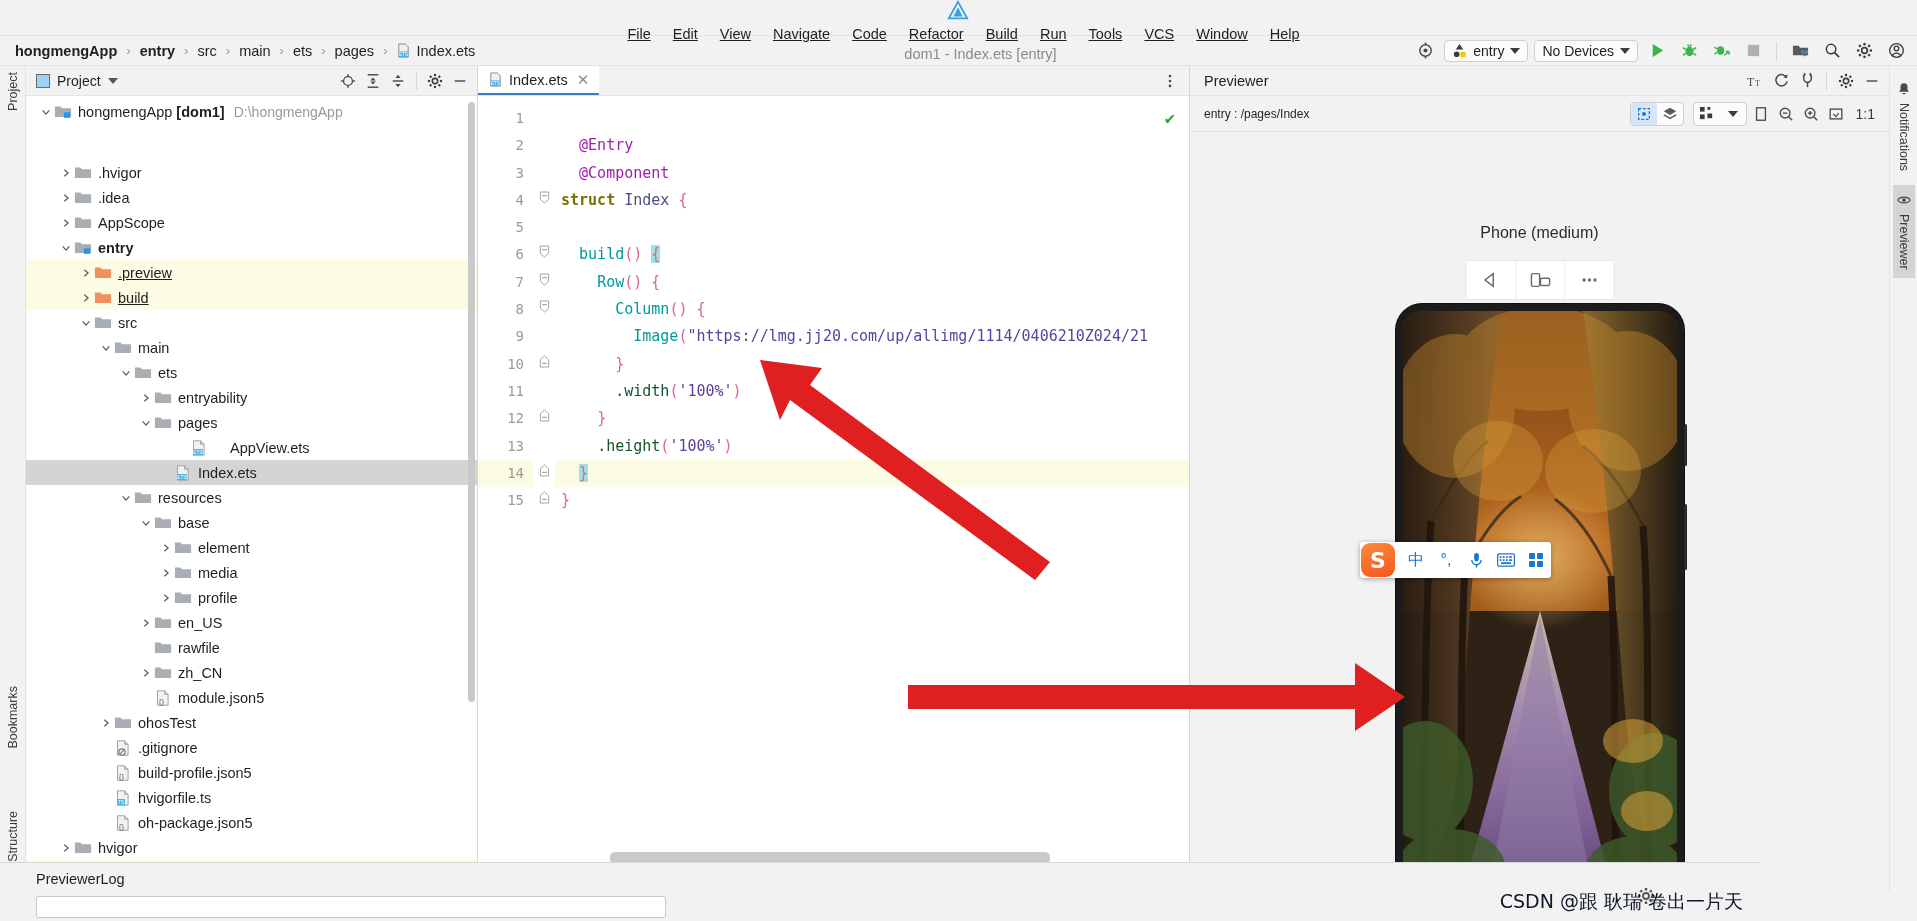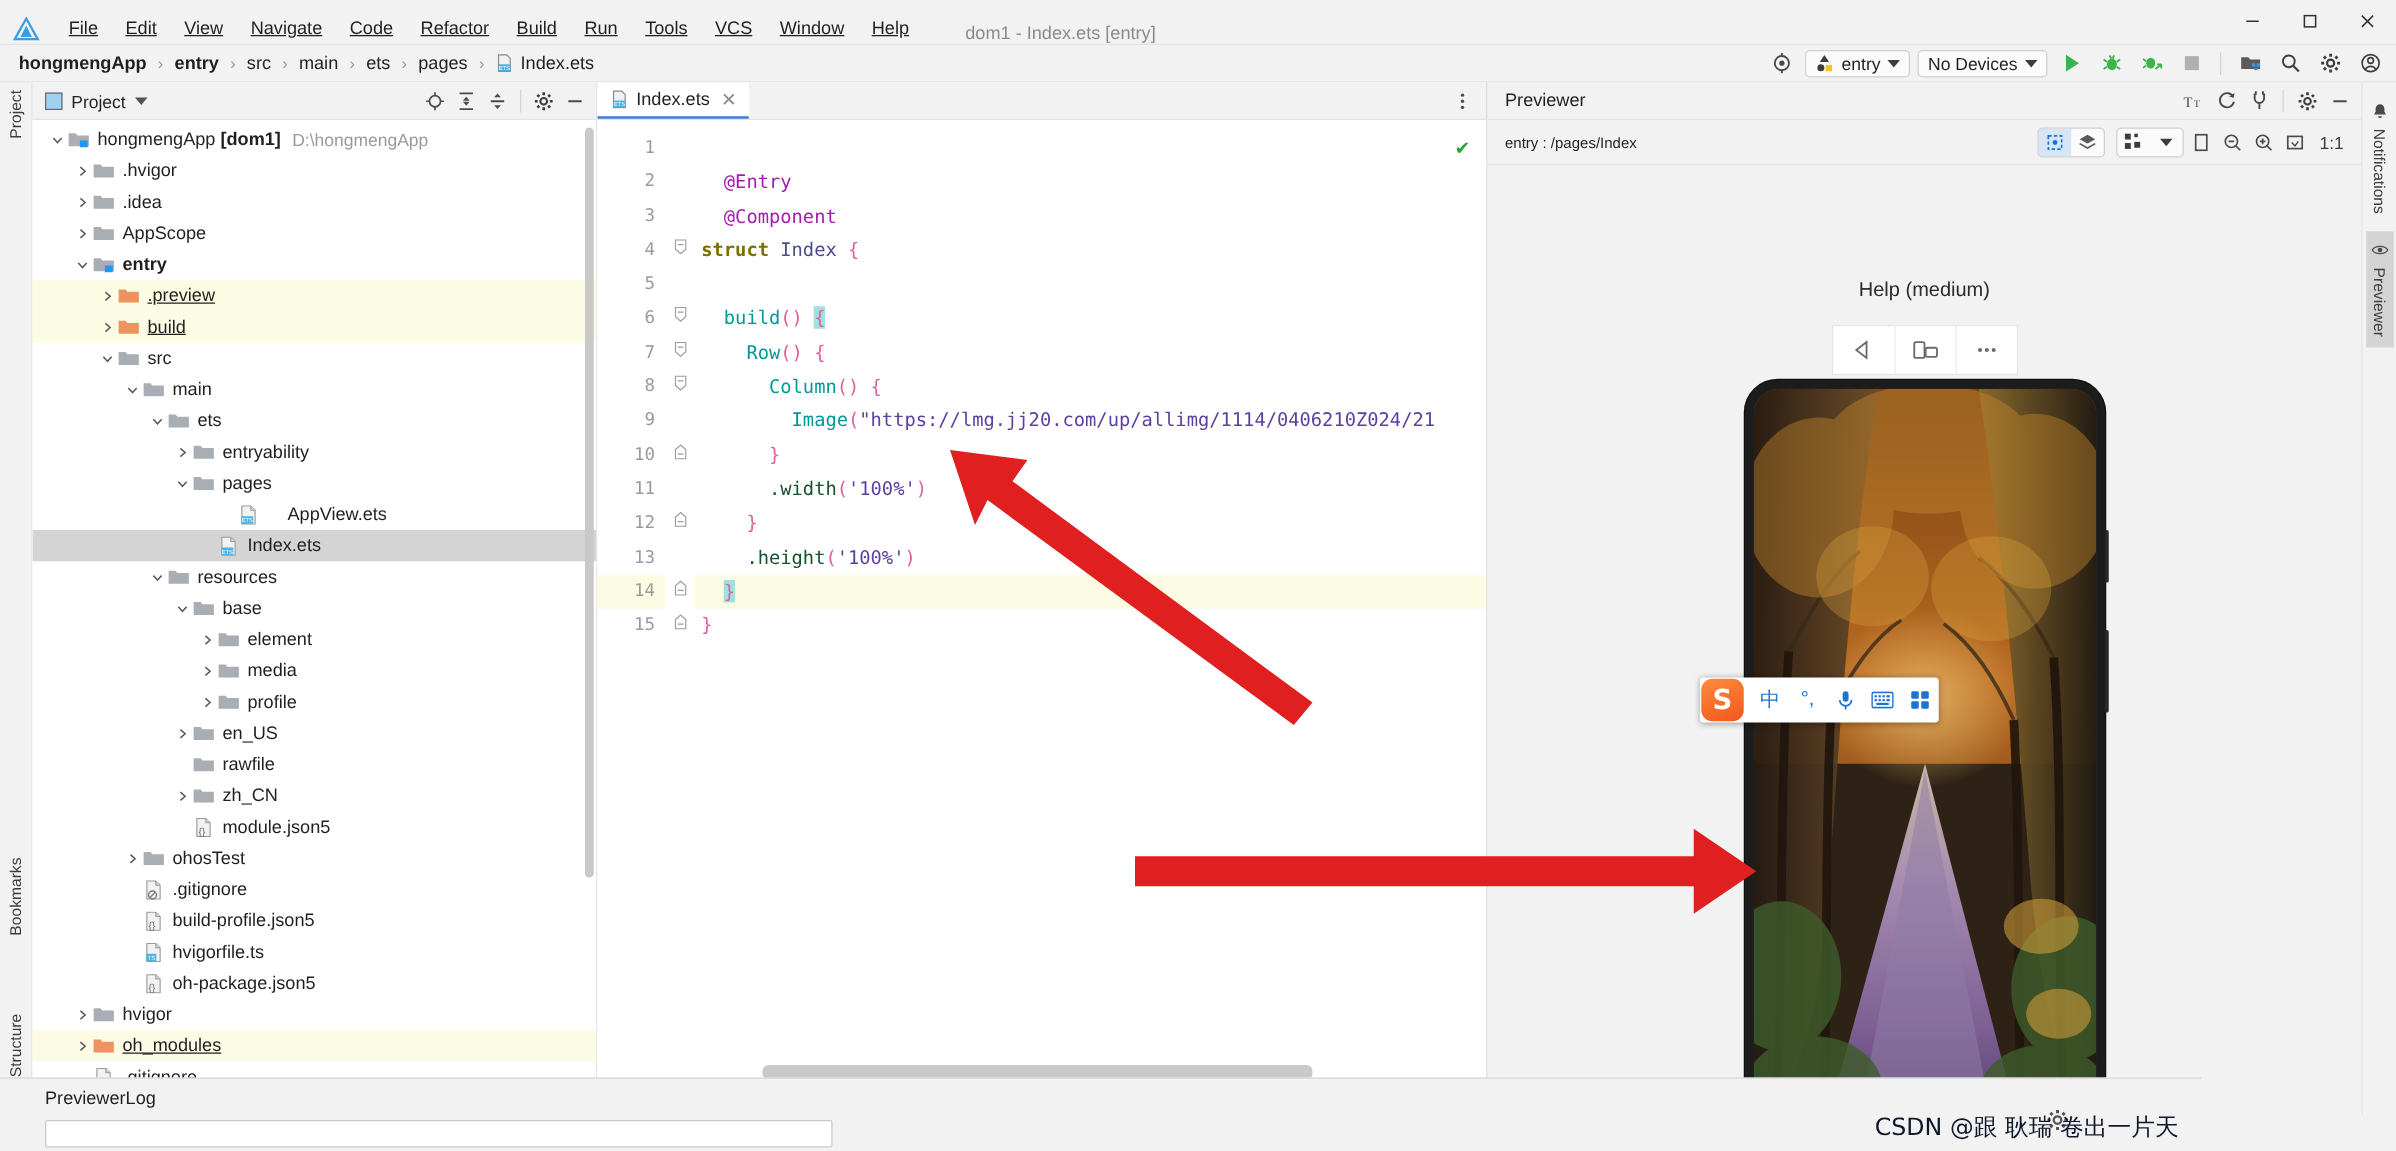--- a/index.html
+++ b/index.html
@@ -6,22 +6,22 @@
   html, body {
     width: 1917px; height: 921px;
     font-family: "Liberation Sans", sans-serif;
     font-size: 13px; color: #1f1f1f;
     background: #f2f2f2; overflow: hidden;
   }
   #app { position: relative; width: 1917px; height: 921px; }
 
   
   .titlebar {
-    height: 36px; background: #f2f2f2; display: flex; align-items: flex-end;
-    border-bottom: 1px solid #e3e3e3; padding-left: 10px;
+    height: 36px; background: #f2f2f2; display: flex; align-items: center;
+    border-bottom: 1px solid #e3e3e3; padding-left: 10px; flex-direction: column;
   }
   .app-logo { width: 22px; height: 22px; margin-right: 12px; flex: 0 0 auto; }
   .menubar { display: flex; align-items: center; gap: 0px; }
   .menu-item {
     padding: 4px 11px; font-size: 14.5px; color: #1f1f1f; cursor: default;
     white-space: nowrap;
   }
   .menu-item u { text-decoration: underline; }
   .win-title {
     margin-left: 34px; color: #8a8a8a; font-size: 14.5px; white-space: nowrap;
@@ -482,21 +482,21 @@
                 <path d="M2 4 L6 8.5 L10 4" fill="none" stroke="#5a5a5a" stroke-width="1.5"></path>
               </svg>
             </span>
             <span class="ficon"><svg width="18" height="15" viewBox="0 0 20 16">
                 <path d="M1 2.5h6.2l1.6 2H19v9.5H1z" fill="#a8aeb4"></path>
                 <rect x="11" y="9" width="7" height="6" fill="#2196f3"></rect>
               </svg></span>
             <span>hongmengApp <b>[dom1]</b></span>
             <span class="tpath">D:\hongmengApp</span>
           </div>
-          <div class="trow" style="padding-left: 32px;">
+          <div class="trow" style="padding-left: 32px; margin-top: 36px;">
             <span class="twist">
               <svg width="10" height="10" viewBox="0 0 12 12">
                 <path d="M4 2 L8.5 6 L4 10" fill="none" stroke="#5a5a5a" stroke-width="1.5"></path>
               </svg>
             </span>
             <span class="ficon"><svg width="18" height="15" viewBox="0 0 20 16">
                 <path d="M1 2.5h6.2l1.6 2H19v9.5H1z" fill="#a8aeb4"></path>
               </svg></span>
             <span>.hvigor</span>
           </div>
@@ -1020,21 +1020,21 @@
             <svg width="16" height="16" viewBox="0 0 18 18">
                 <rect x="2.5" y="3.5" width="13" height="11" fill="none" stroke="#4a4a4a" stroke-width="1.5"></rect>
                 <path d="M6 9 l3 3 l3 -4" fill="none" stroke="#4a4a4a" stroke-width="1.3"></path>
               </svg>
           </div>
           <span class="zoom11">1:1</span>
         </div>
       </div>
 
       <div class="prev-stage">
-        <div class="dev-label">Help (medium)</div>
+        <div class="dev-label">Phone (medium)</div>
         <div class="dev-btns">
           <div class="dev-btn">
             <svg width="20" height="20" viewBox="0 0 22 22">
                 <path d="M14 4 L5 11 L14 18 Z" fill="none" stroke="#6a6a6a" stroke-width="1.6"></path>
               </svg>
           </div>
           <div class="dev-btn">
             <svg width="22" height="20" viewBox="0 0 24 22">
                 <rect x="2" y="4" width="9" height="14" rx="1.5" fill="none" stroke="#6a6a6a" stroke-width="1.6"></rect>
                 <rect x="12" y="9" width="10" height="8" rx="1.5" fill="none" stroke="#6a6a6a" stroke-width="1.6"></rect>

